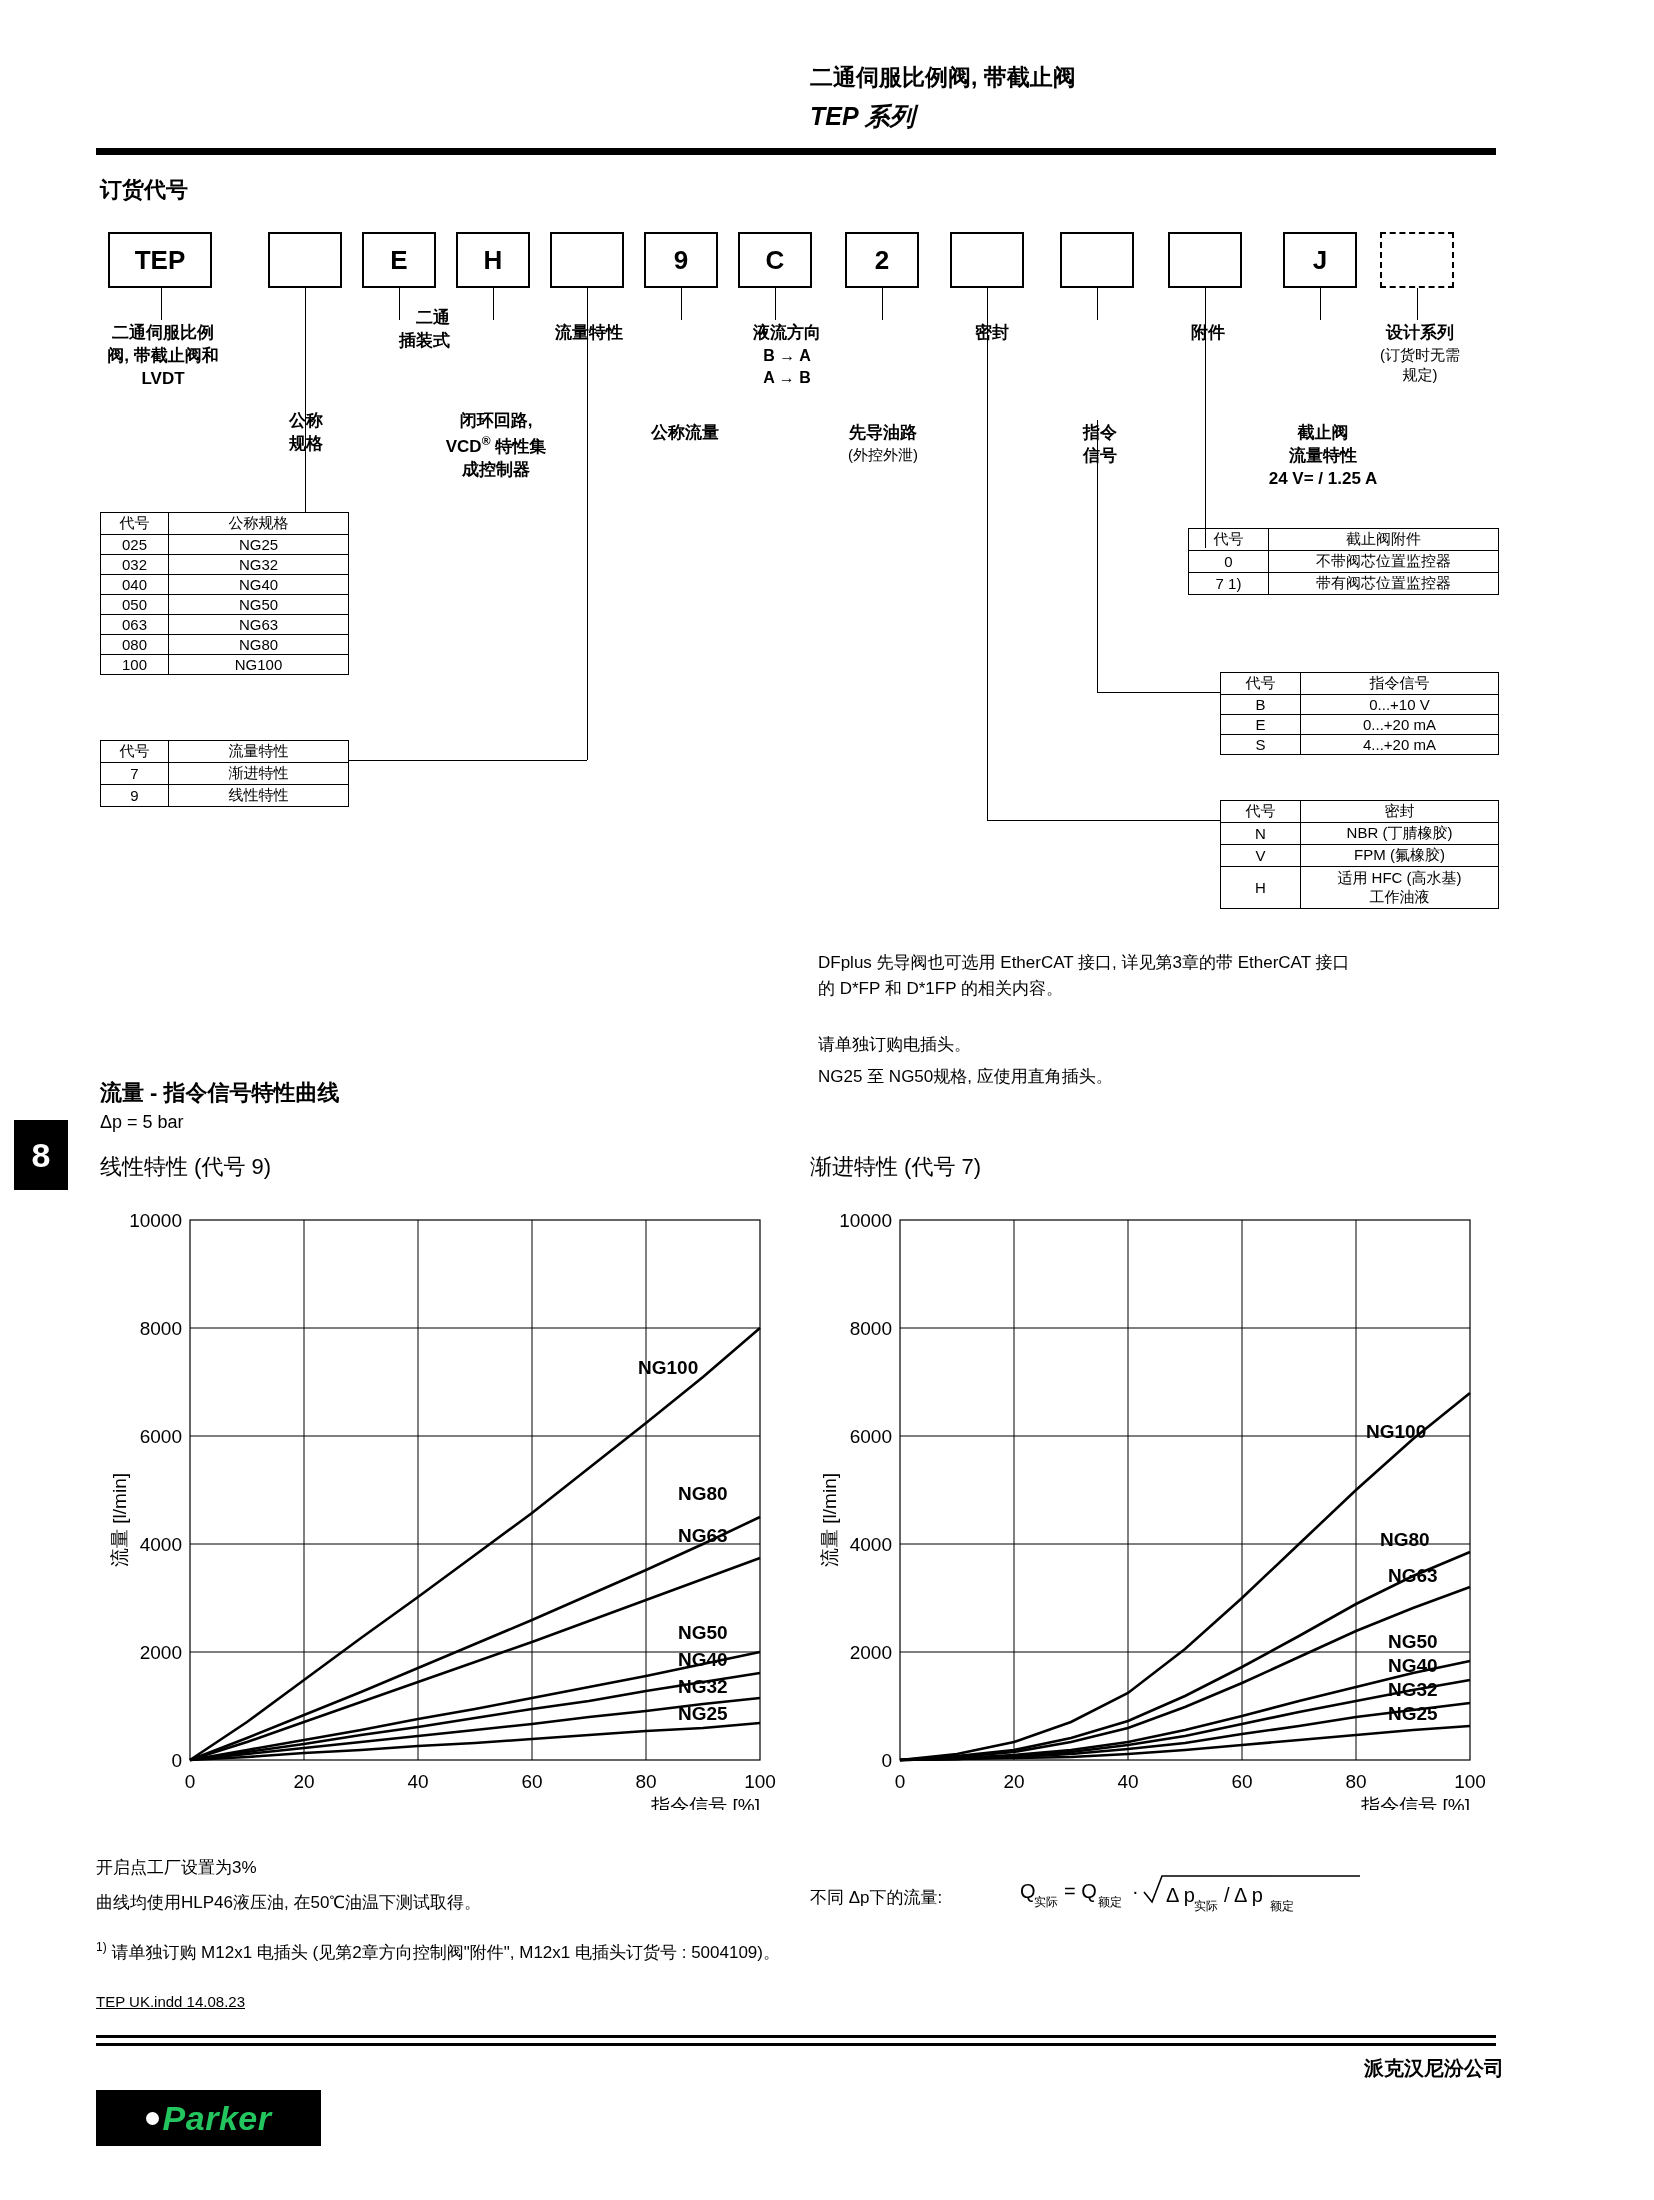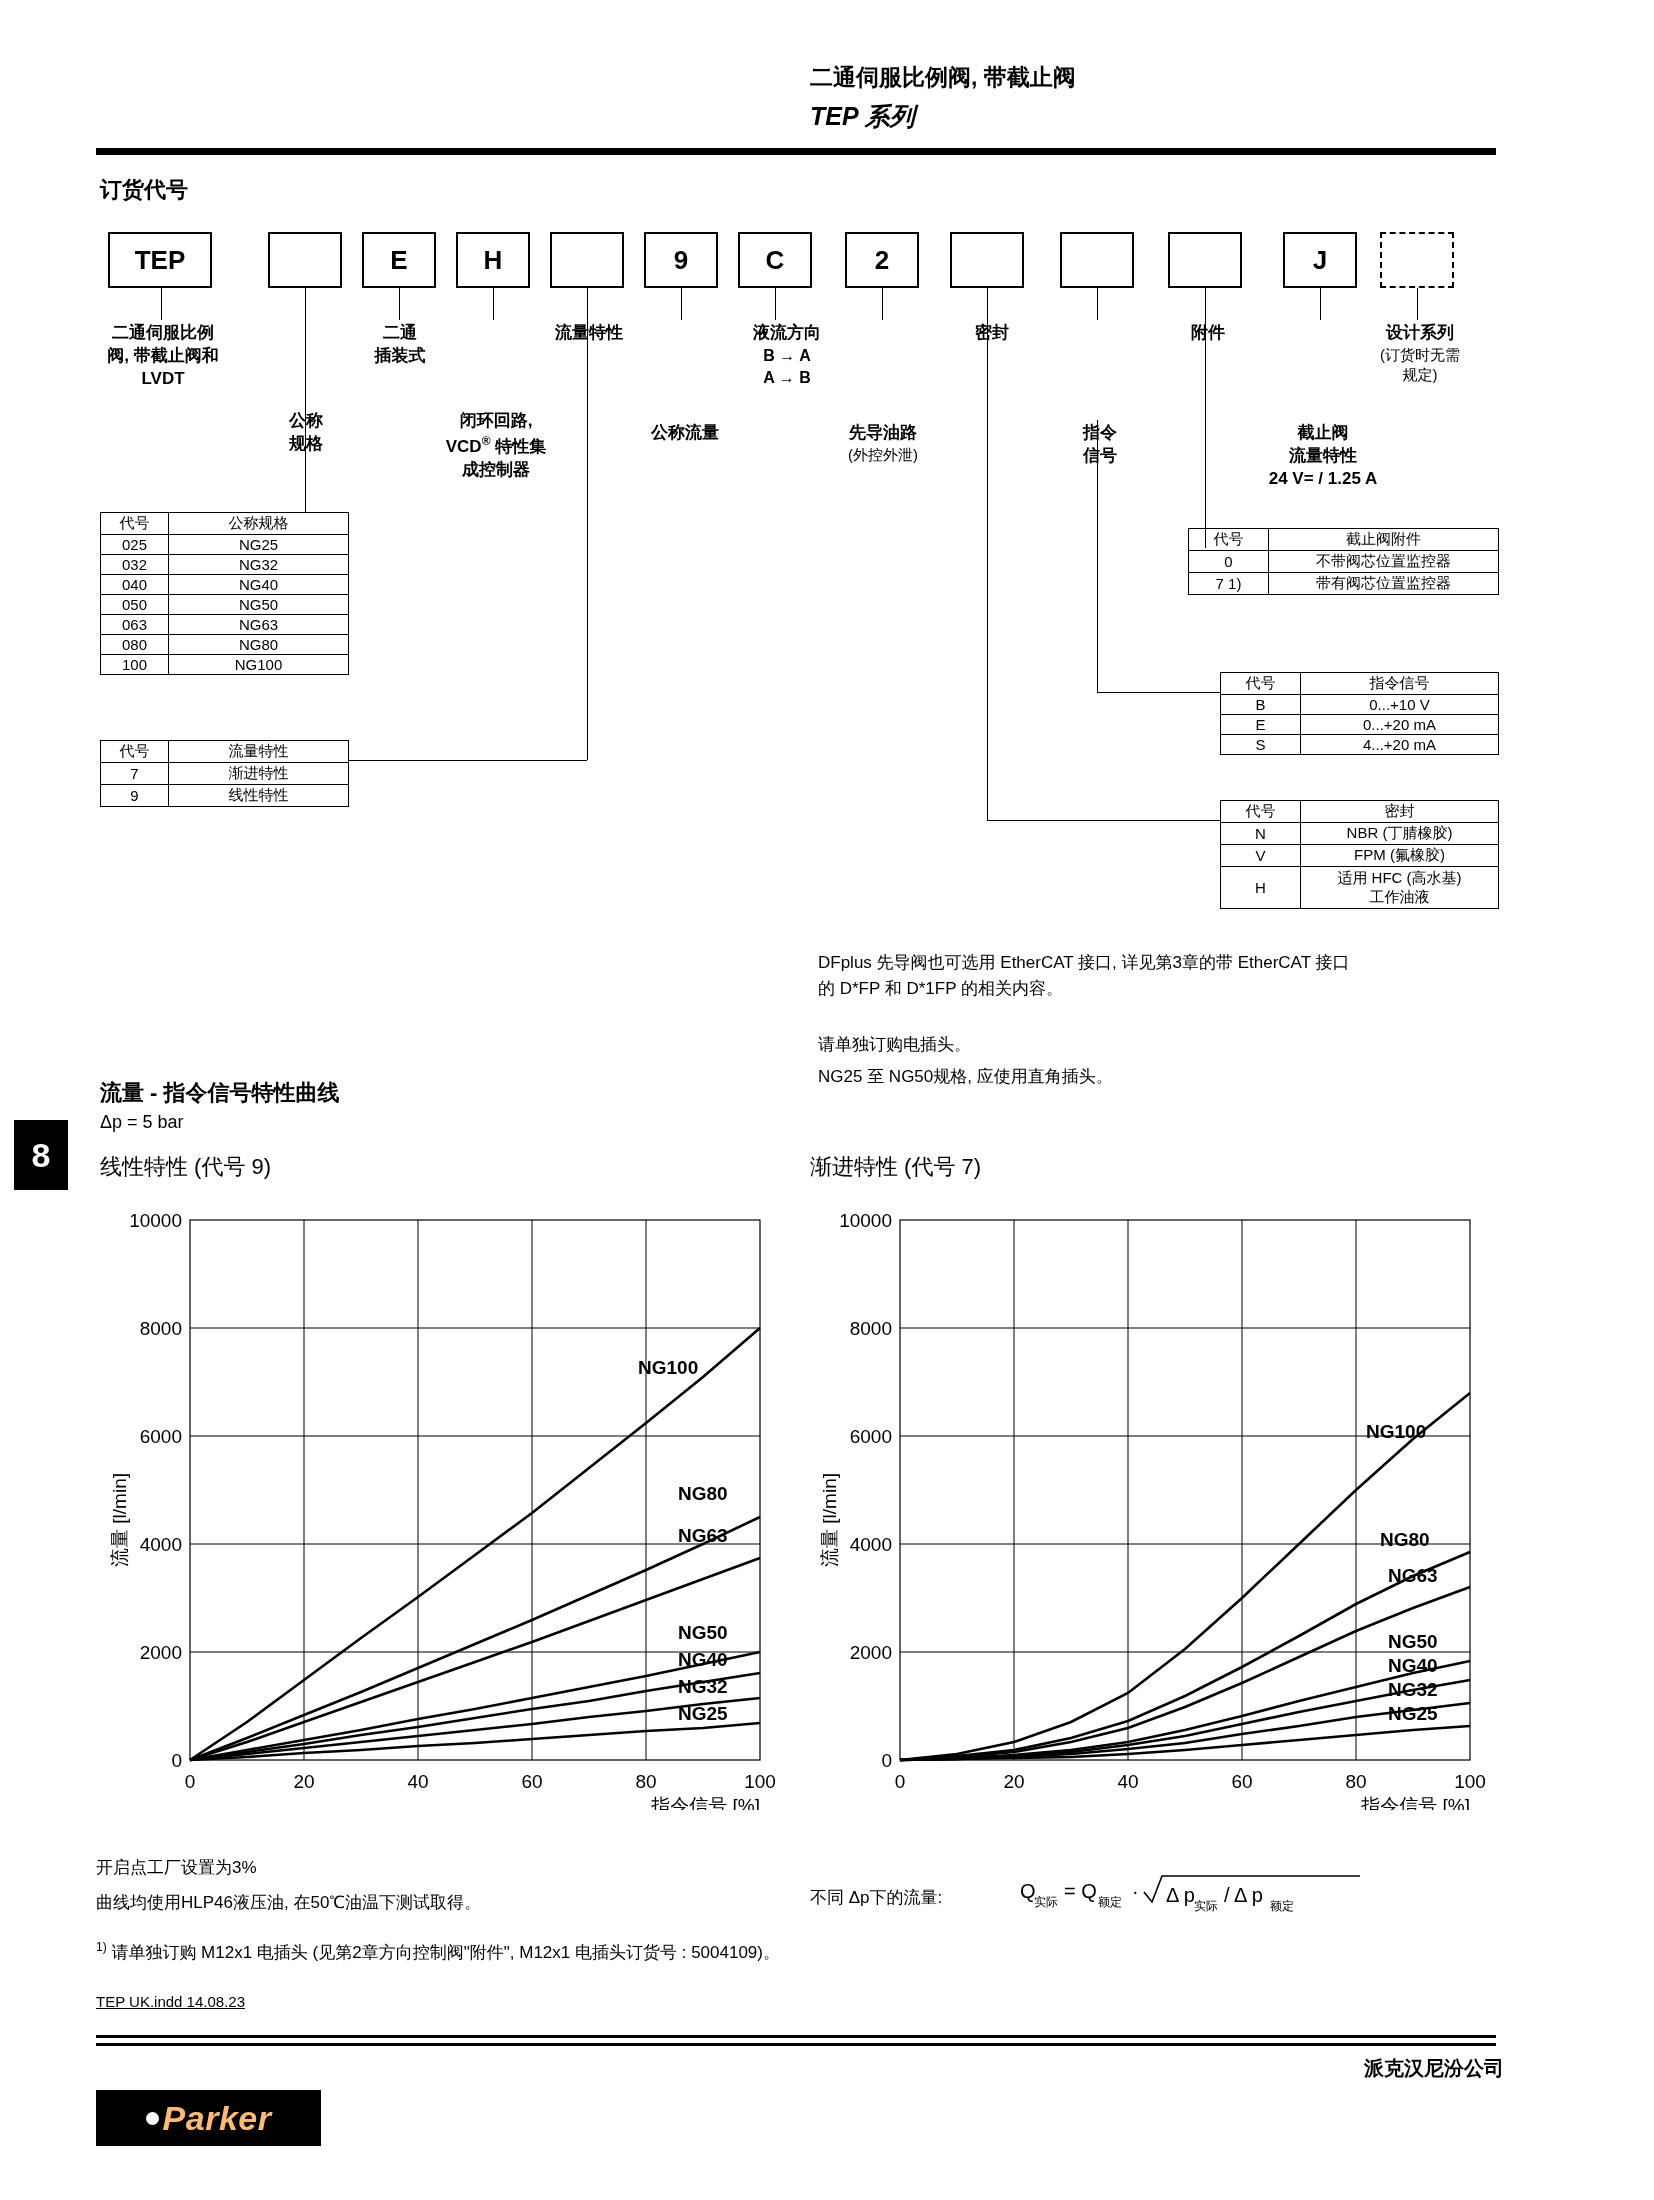--- a/index.html
+++ b/index.html
@@ -61,21 +61,21 @@
     display:flex; align-items:center; justify-content:center;
   }
 
   
   .ft-rule { position:absolute; left:96px; top:2035px; width:1400px; height:3px; background:#000; }
   .ft-rule2 { position:absolute; left:96px; top:2043px; width:1400px; height:3px; background:#000; }
   .ft-page { position:absolute; left:0; top:2055px; width:1654px; text-align:center; font-size:20px; font-weight:bold; }
   .ft-right { position:absolute; right:150px; top:2055px; font-size:20px; font-weight:bold; }
   .parker {
     position:absolute; left:96px; top:2090px; width:225px; height:56px;
-    background:#000; color:#fdba74;
+    background:#000; color:#22c55e;
     display:flex; align-items:center; justify-content:center;
     font-size:34px; font-style:italic; font-weight:bold; letter-spacing:.5px;
   }
   .parker .dot { width:13px;height:13px;border-radius:50%;background:#fff;display:inline-block;margin-right:4px; }
   .indd { position:absolute; left:96px; top:1993px; font-size:15px;text-decoration:underline; }
   .fnote { position:absolute; left:96px; top:1940px; font-size:17px; }
   .fnote sup { font-size:12px; }
   svg { display:block; }
 </style>
 </head>
@@ -121,21 +121,21 @@
 
   <div class="lbl" style="left:88px; top:322px; width:150px;">
     <div>二通伺服比例</div>
       <div>阀, 带截止阀和</div>
       <div>LVDT</div>
   </div>
   <div class="lbl" style="left:256px; top:410px; width:100px;">
     <div>公称</div>
       <div>规格</div>
   </div>
-  <div class="lbl" style="left:350px; top:322px; width:100px;">
+  <div class="lbl" style="left:350px; top:307px; width:100px;text-align:right;">
     <div>二通</div>
       <div>插装式</div>
   </div>
   <div class="lbl" style="left:416px; top:410px; width:160px;">
     <div>闭环回路,</div>
       <div>VCD<span style="font-size:12px;vertical-align:super;">®</span> 特性集</div>
       <div>成控制器</div>
   </div>
   <div class="lbl" style="left:528px; top:322px; width:122px;">
     <div>流量特性</div>

